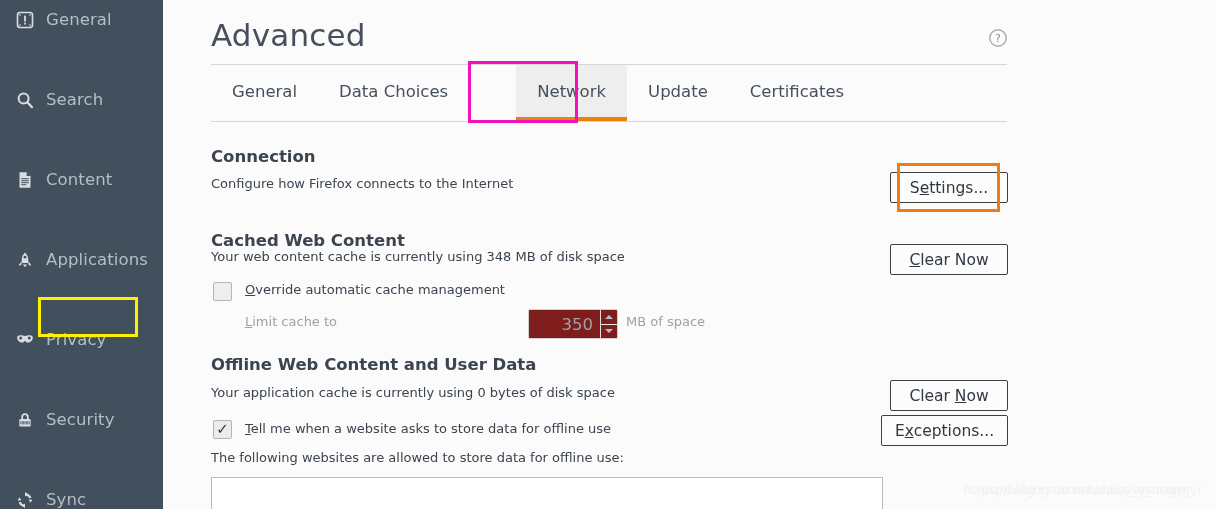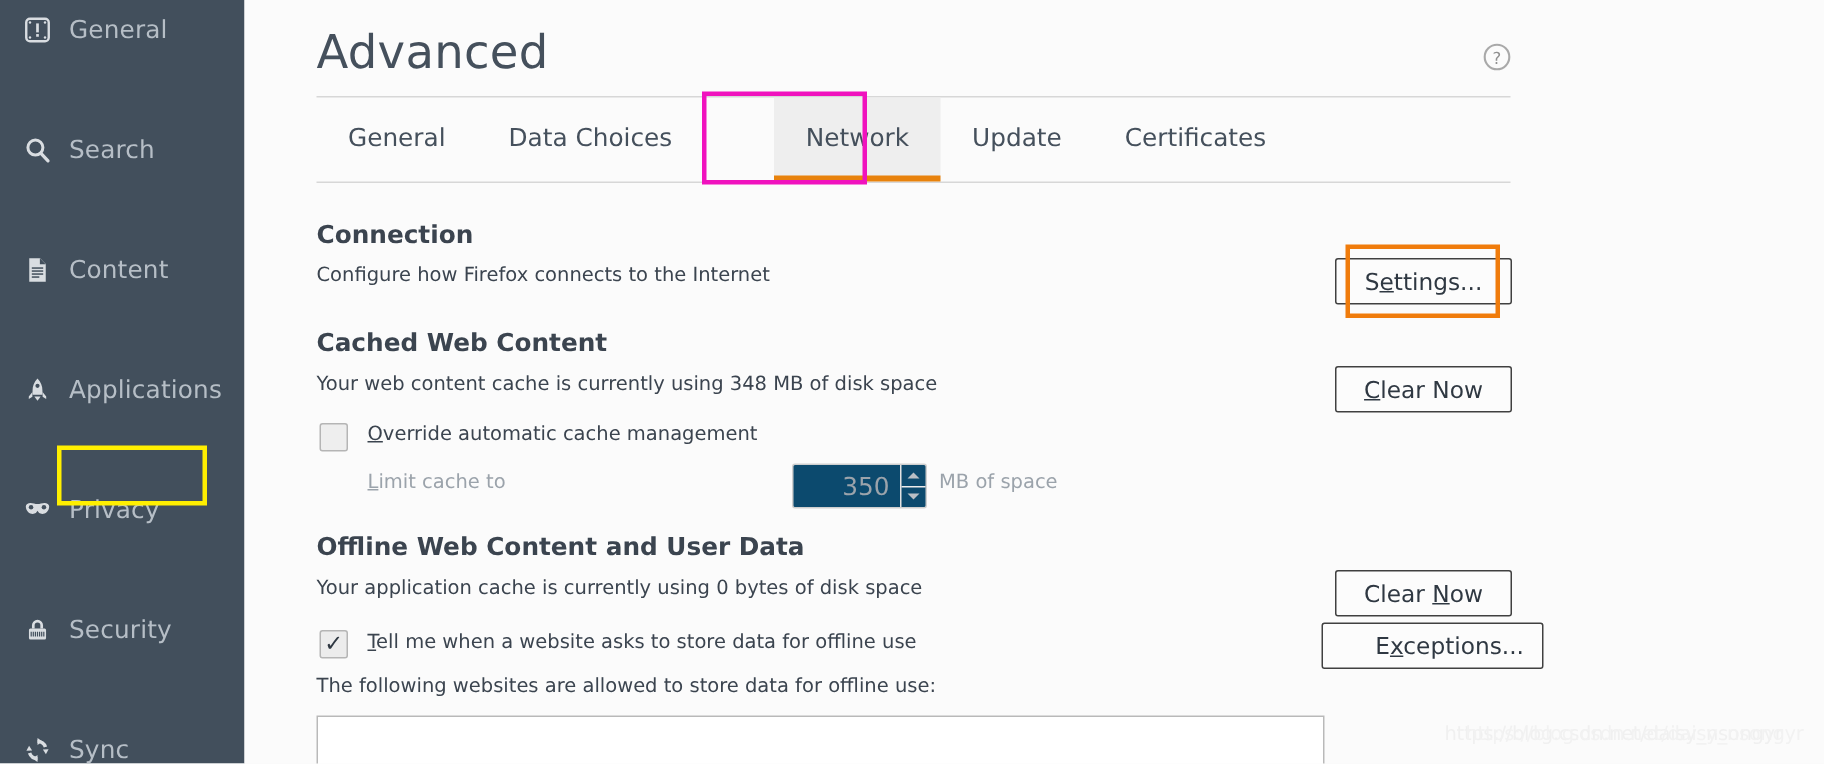--- a/index.html
+++ b/index.html
@@ -128,21 +128,21 @@
     border-radius: 2px;
     display: flex; align-items: center; justify-content: center;
     color: #2f3842; font-size: 15px; line-height: 1;
   }
   .cbox.unchecked { background: #eeeeee; }
 
   
   #cache-spin {
     position: absolute; left: 365px; top: 309px;
     width: 90px; height: 30px;
-    background: #0c4a6e;
+    background: #7f1d1d;
     border: 1px solid #cfcfcf;
     border-radius: 2px;
     display: flex; align-items: stretch;
   }
   #cache-spin .numv {
     flex: 1;
     display: flex; align-items: center; justify-content: flex-end;
     padding-right: 7px;
     font-size: 16.5px;
     color: #9ba3ab;
@@ -325,21 +325,21 @@
         <span>Certificates</span>
       </div>
     </div>
 
     <div class="sec-head" style="top:147px">Connection</div>
     <div class="sec-text" style="top:176px">Configure how Firefox connects to the Internet</div>
     <div class="btn" style="left:727px; top:172px; width:118px;">
       <span>S<span class="u">e</span>ttings...</span>
     </div>
 
-    <div class="sec-head" style="top:219px">Cached Web Content</div>
+    <div class="sec-head" style="top:231px">Cached Web Content</div>
     <div class="sec-text" style="top:249px">Your web content cache is currently using 348 MB of disk space</div>
     <div class="btn" style="left:727px; top:244px; width:118px;">
       <span><span class="u">C</span>lear Now</span>
     </div>
 
     <div class="cbox unchecked" style="left:50px; top:282px;"></div>
     <div class="sec-text" style="left:82px; top:282px">
       <span class="u">O</span><span>verride automatic cache management</span>
     </div>
 
@@ -364,21 +364,21 @@
     <div class="btn" style="left:727px; top:380px; width:118px;">
       <span>Clear <span class="u">N</span>ow</span>
     </div>
 
     <div class="cbox" style="left:50px; top:420px;">
       <span>✓</span>
     </div>
     <div class="sec-text" style="left:82px; top:421px">
       <span class="u">T</span><span>ell me when a website asks to store data for offline use</span>
     </div>
-    <div class="btn" style="left:718px; top:415px; width:148px;justify-content:flex-end;">
+    <div class="btn" style="left:718px; top:415px; width:127px;">
       <span>E<span class="u">x</span>ceptions...</span>
     </div>
 
     <div class="sec-text" style="top:450px">The following websites are allowed to store data for offline use:</div>
     <div id="offline-list"></div>
 
     <div id="watermark">
       <span class="a">https://blog.csdn.net/daisy_nsongyr</span>
       <span class="b">https://blog.csdn.net/daisy_nsongyr</span>
     </div>

